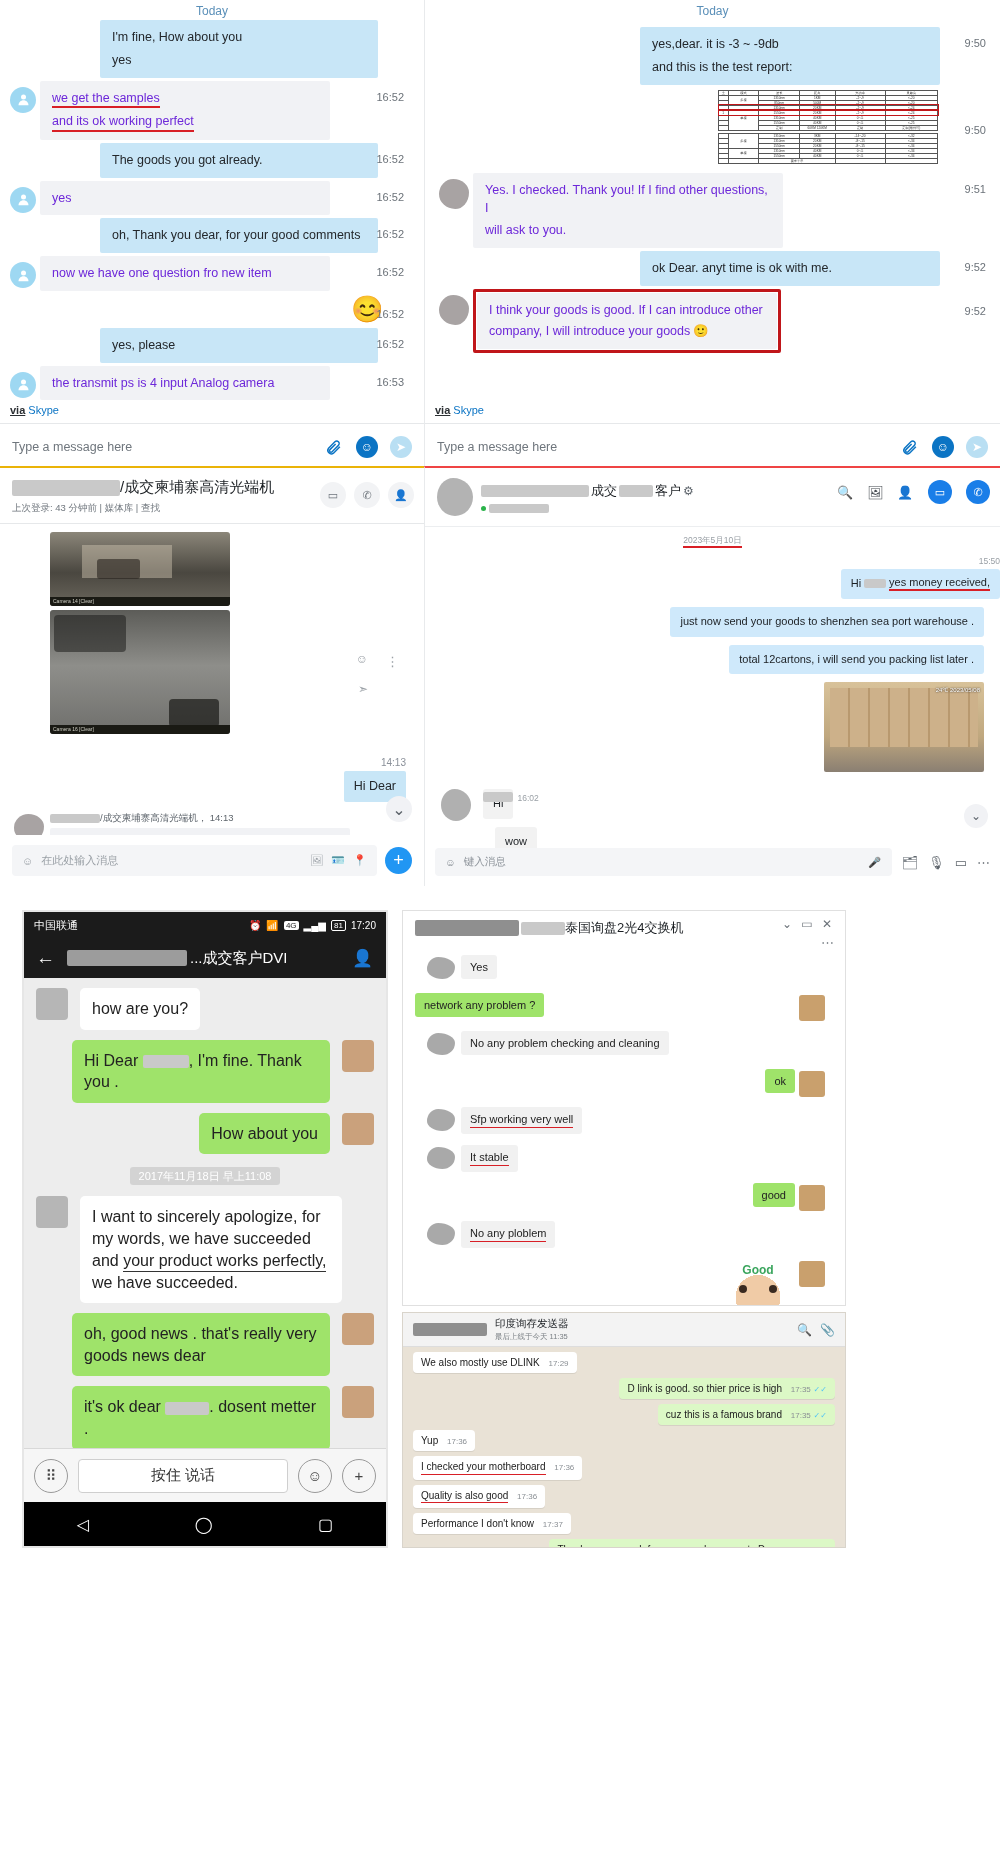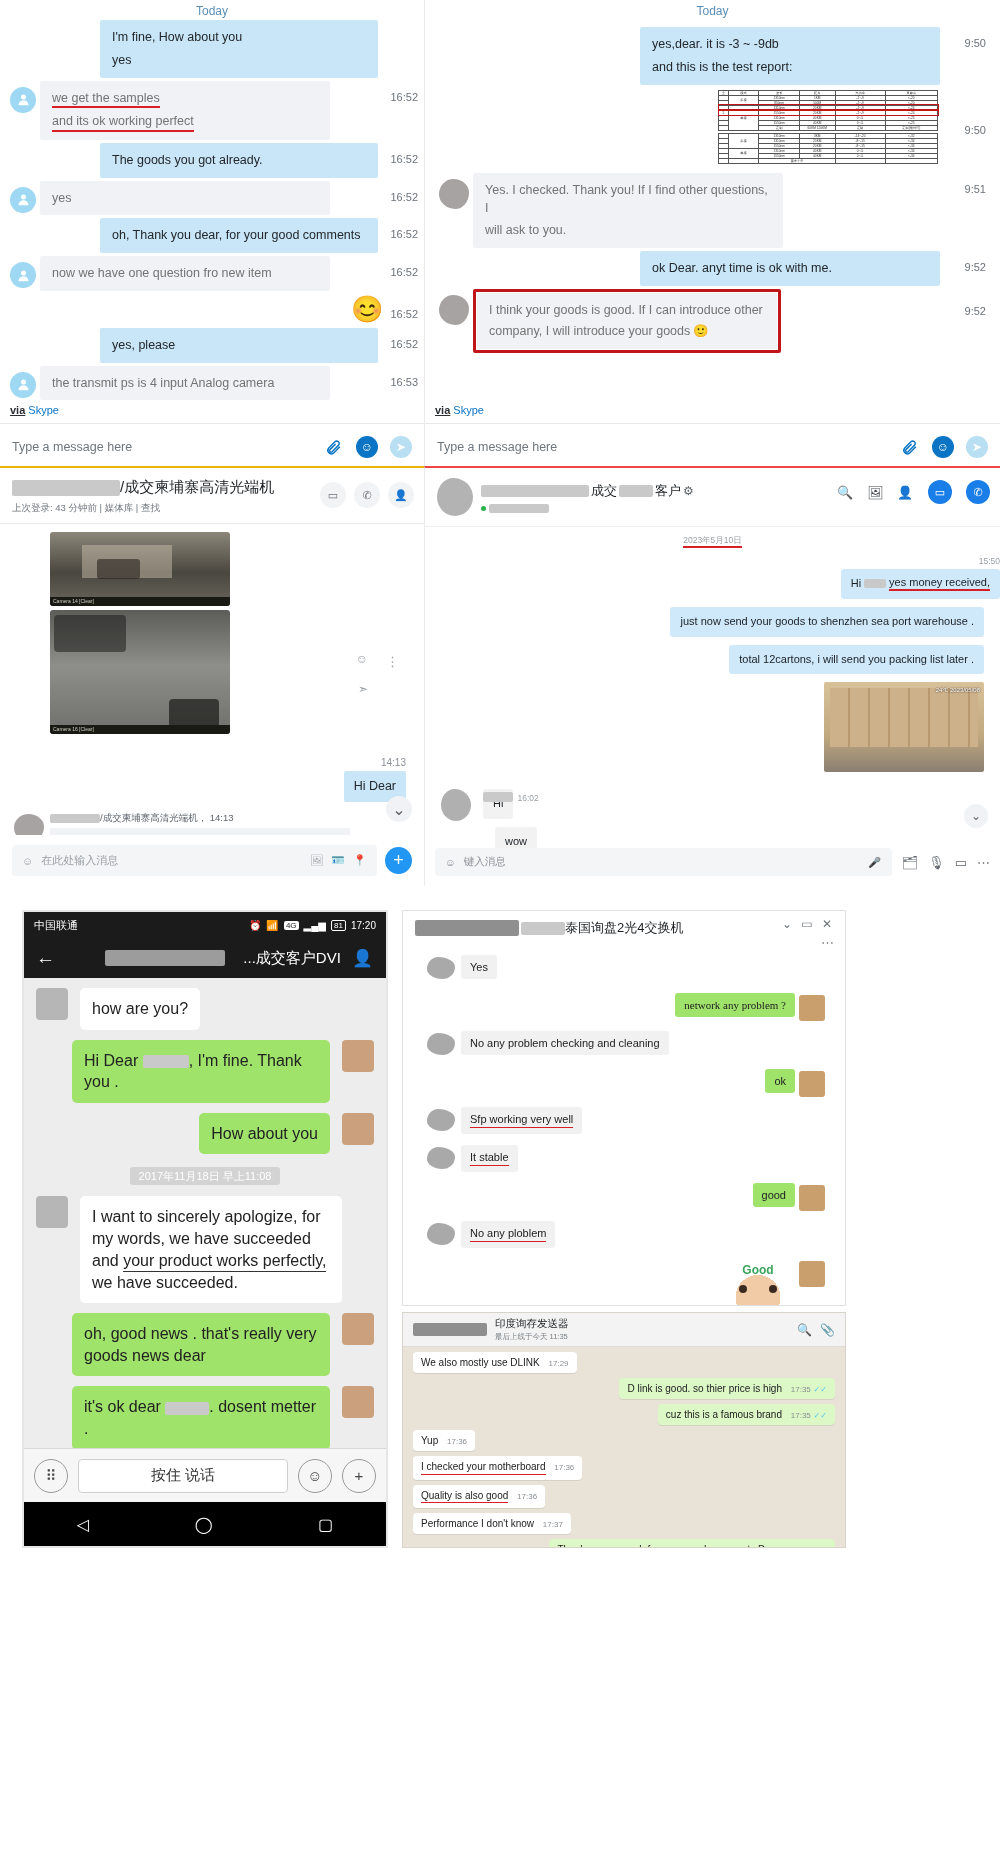--- a/index.html
+++ b/index.html
@@ -14,31 +14,31 @@
   .panel { position:absolute; overflow:hidden; }
 
   
   .skype { background:#fff; }
   .sk-day { text-align:center; font-size:12px; color:#5a8fb8; padding:4px 0 6px; }
   .sk-row { position:relative; margin:3px 0; min-height:22px; }
   .bub {
     display:inline-block; padding:8px 12px; font-size:12.5px; line-height:1.5;
     border-radius:2px; max-width:300px; position:relative;
   }
-  .bub.in { background:#f1f2f5; color:#737373; }
+  .bub.in { background:#f1f2f5; color:#6d28d9; }
   .bub.out { background:#c8e6f7; color:#23272b; }
   .sk-row.out { text-align:right; padding-right:46px; }
   .sk-row.in { padding-left:40px; }
   .sk-av {
     position:absolute; left:10px; top:6px; width:26px; height:26px; border-radius:50%;
     background:#9ed8f2; display:flex; align-items:center; justify-content:center;
   }
   .sk-av svg { width:15px; height:15px; fill:#fff; }
   .sk-av.grey { background:#a8a3a3; border-radius:48% 52% 46% 54% / 50% 45% 55% 50%; }
-  .sk-time { position:absolute; right:6px; top:10px; font-size:11px; color:#6b7279; }
+  .sk-time { position:absolute; right:20px; top:10px; font-size:11px; color:#6b7279; }
   .redbox { border:3px solid #c0161a; display:inline-block; padding:1px; border-radius:2px; }
   .uline { border-bottom:2.5px solid #d81f26; display:inline-block; line-height:1.25; }
   .emoji-big { font-size:26px; }
   .sk-foot { position:absolute; left:0; right:0; bottom:0; }
   .via { font-size:11px; padding:6px 10px 7px; border-bottom:1px solid #e6e8ea; color:#5a6269;}
   .via b { color:#2b2f33; font-weight:bold;text-decoration:underline;}
   .via span { color:#0b74c4; }
   .sk-input { display:flex; align-items:center; padding:12px 12px; }
   .sk-input .ph { flex:1; font-size:12.5px; color:#6f767d; }
   .sk-icn { width:22px; height:22px; margin-left:12px; display:flex; align-items:center; justify-content:center; }
@@ -542,21 +542,21 @@
       <span>⏰</span>
       <span>📶</span>
       <span style="font-size:8px;background:#fff;color:#1b1b1b;border-radius:2px;padding:0 2px;">4G</span>
       <span>▂▄▆</span>
       <span style="border:1px solid #fff;border-radius:2px;padding:0 2px;font-size:8px;">81</span>
       <span>17:20</span>
     </span>
   </div>
   <div class="and-bar">
     <span style="font-size:19px;">←</span>
-    <span style="flex:1;display:flex;align-items:center;gap:18px;justify-content:flex-end;">
+    <span style="flex:1;display:flex;align-items:center;gap:3px;">
       <span class="redact" style="width:120px;height:16px;background:#9c9c9c;"></span>
       <span>...成交客户DVI</span>
     </span>
     <span style="font-size:17px;">👤</span>
   </div>
 
   <div class="and-msg" style="padding-left:44px;">
     <div class="and-av" style="left:0;"></div>
     <span class="wbub">how are you?</span>
   </div>
@@ -618,21 +618,21 @@
     <span style="font-size:13px;color:#1b1f23;">泰国询盘2光4交换机</span>
     <span style="position:absolute;right:10px;top:6px;color:#6b7279;font-size:12px;letter-spacing:3px;">⌄ ▭ ✕</span>
     <span style="position:absolute;right:10px;top:24px;color:#6b7279;font-size:13px;letter-spacing:1px;">⋯</span>
   </div>
 
   <div class="mw-row" style="padding-left:46px;">
     <div class="mw-av" style="left:12px;"></div>
     <span class="mw-b in">Yes</span>
   </div>
 
-  <div class="mw-row r" style="padding-right:38px;text-align:right;font-family:Liberation Serif, serif;">
+  <div class="mw-row r" style="padding-right:38px;text-align:left;">
     <div class="mw-av r" style="right:8px;width:26px;height:26px;background:#c9a06d;"></div>
     <span class="mw-b out">network any problem ?</span>
   </div>
 
   <div class="mw-row" style="padding-left:46px;">
     <div class="mw-av" style="left:12px;"></div>
     <span class="mw-b in">No any problem  checking and cleaning</span>
   </div>
 
   <div class="mw-row r" style="padding-right:38px;text-align:right;">

